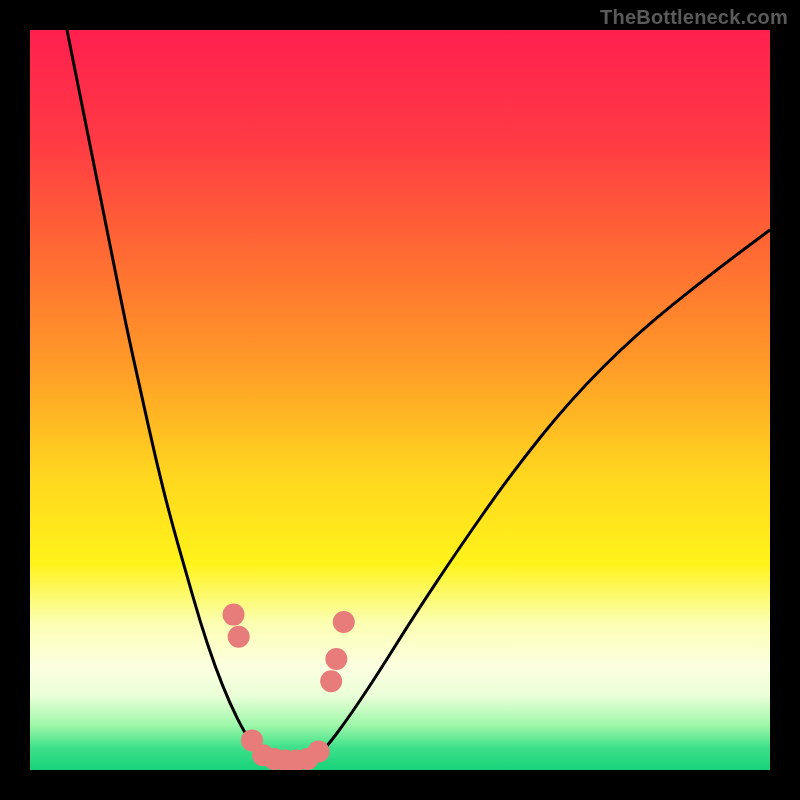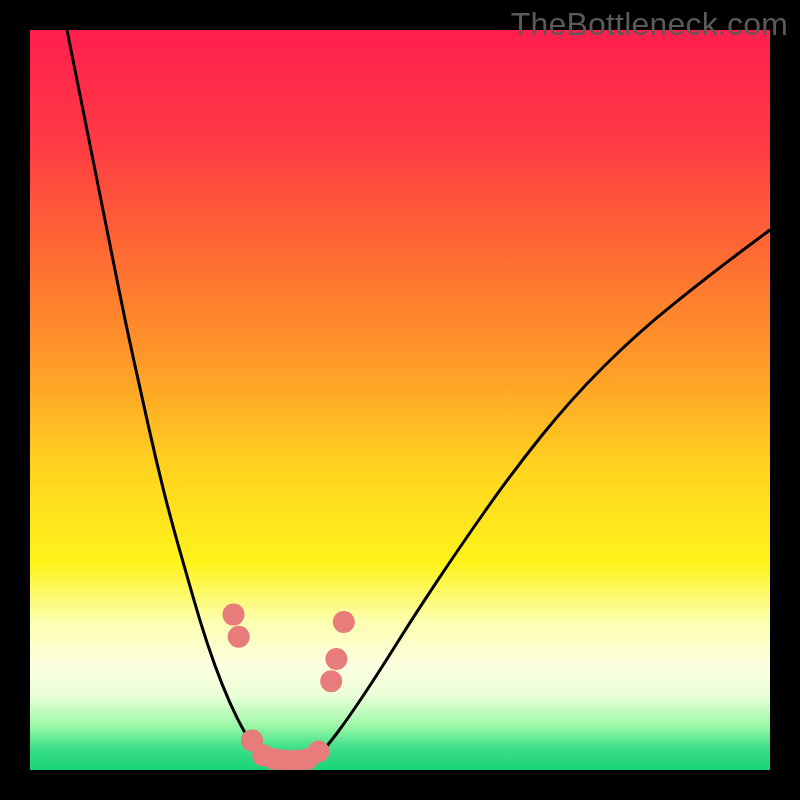--- a/index.html
+++ b/index.html
@@ -16,22 +16,22 @@
     left: 0;
     top: 0;
     width: 800px;
     height: 800px;
     background: #000;
   }
   .attribution {
     position: absolute;
     top: 6px;
     right: 12px;
-    font-size: 32px;
-    font-weight: 400;
+    font-size: 20px;
+    font-weight: 700;
     color: #5a5a5a;
     letter-spacing: 0.2px;
     margin-left: 22px;
   }
   svg {
     position: absolute;
     left: 0;
     top: 0;
   }
 </style>

